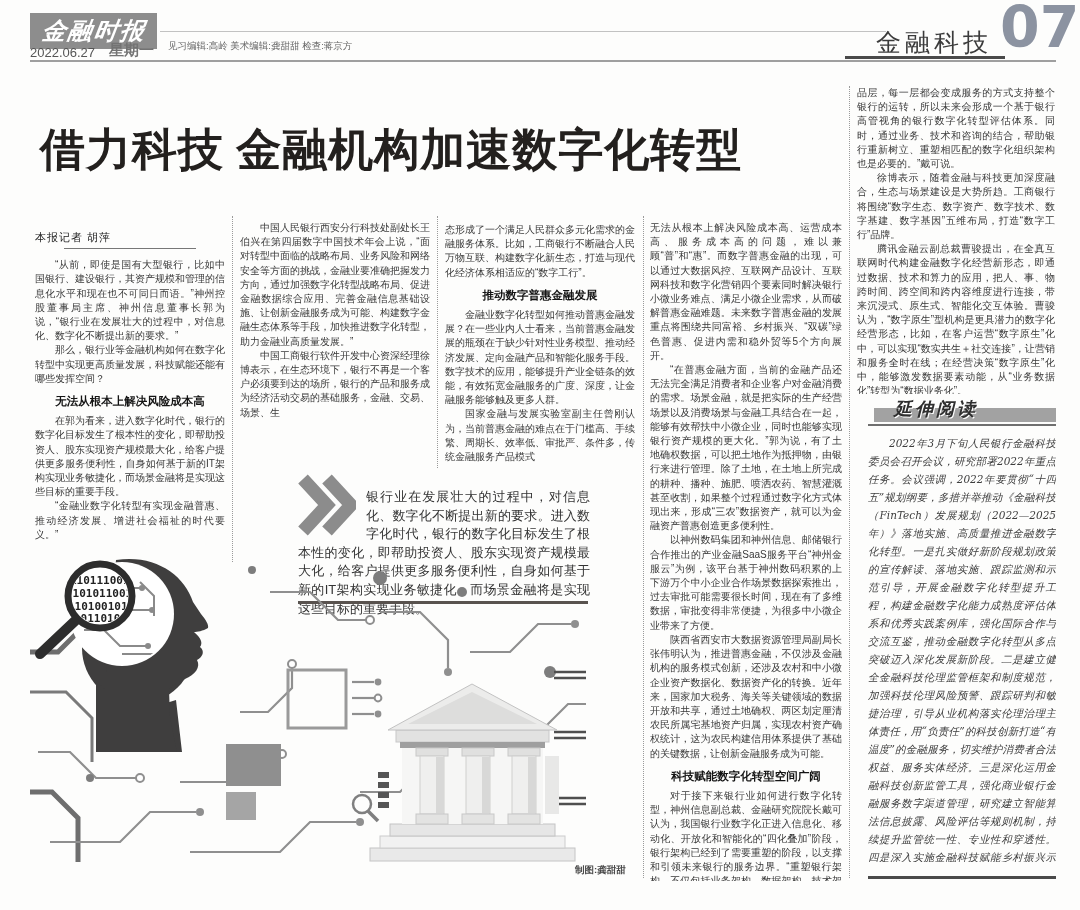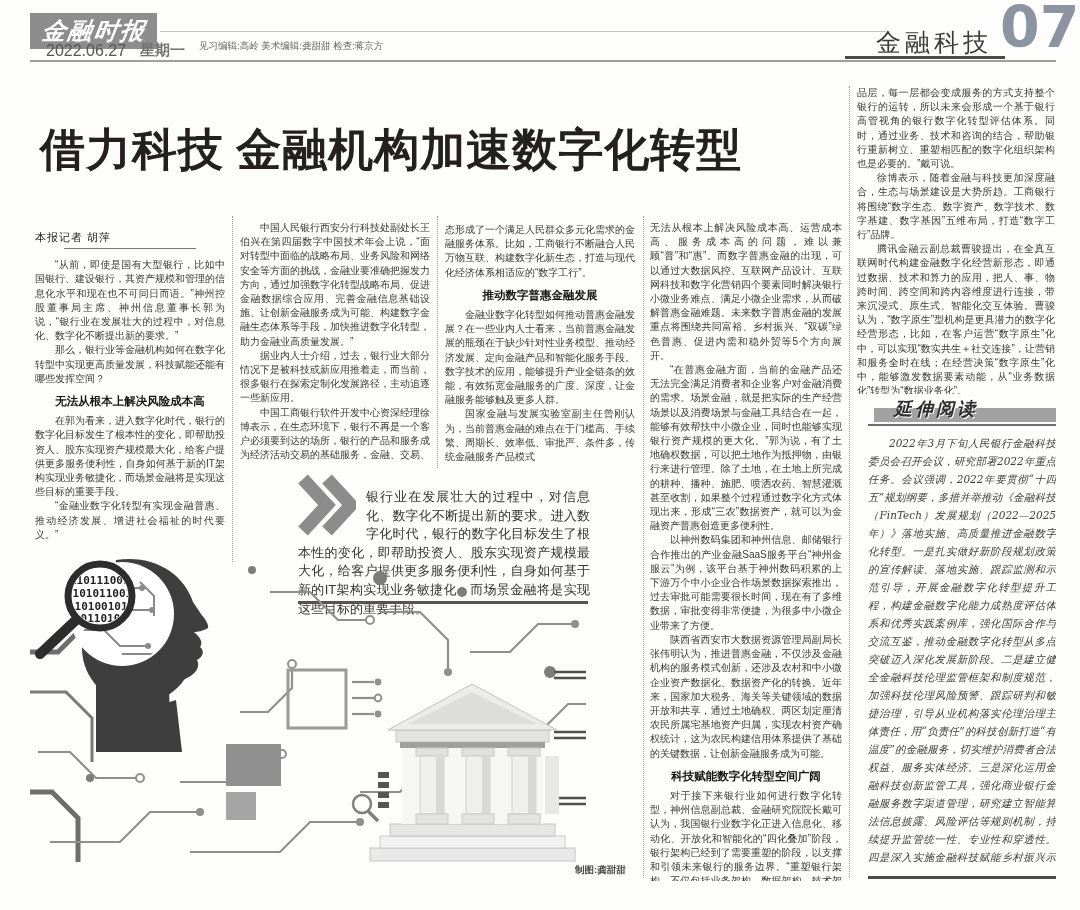--- a/index.html
+++ b/index.html
@@ -9,21 +9,21 @@
 
   
   .logo-box{left:30px;top:13px;width:127px;height:36px;background:#8d8d8d;color:#fff;
             display:flex;align-items:center;justify-content:center;}
   .logo-box span{font-family:"DejaVu Serif","Liberation Serif",serif;font-style:italic;font-weight:bold;
                  font-size:24px;letter-spacing:2px;transform:skewX(-8deg);}
   .hairline{background:#c2c2c2;height:1px;}
   .rule{background:#9f9f9f;}
   .rule-dark{background:#4a4a4a;}
   .date-row{left:30px;top:42px;width:640px;height:18px;display:flex;align-items:flex-end;gap:14px;}
-  .date-txt{font-size:16px;color:#555;margin-left:16px;}
+  .date-txt{font-size:13px;color:#555;}
   .weekday{font-size:15px;font-weight:bold;color:#737373;}
   .editors{font-size:9.5px;color:#666;padding-bottom:7px;}
   .section-title{left:876px;top:26px;font-size:25px;color:#3b3b3b;letter-spacing:4px;}
   .page-num{left:1000px;top:-4px;font-size:57px;font-weight:800;color:#8c93a1;line-height:1.1;
             font-family:"DejaVu Sans","Liberation Sans",sans-serif;}
 
   
   .headline{left:40px;top:120px;width:762px;font-family:"Liberation Serif","DejaVu Serif",serif;
             font-weight:900;font-size:45px;letter-spacing:1px;color:#23201e;white-space:nowrap;}
 
@@ -87,21 +87,20 @@
     <div class="byline-rule"></div>
     <p>“从前，即使是国有大型银行，比如中国银行、建设银行，其资产规模和管理的信息化水平和现在也不可同日而语。”神州控股董事局主席、神州信息董事长郭为说，“银行业在发展壮大的过程中，对信息化、数字化不断提出新的要求。”</p>
     <p>那么，银行业等金融机构如何在数字化转型中实现更高质量发展，科技赋能还能有哪些发挥空间？</p>
     <div class="subhead">无法从根本上解决风险成本高</div>
     <p>在郭为看来，进入数字化时代，银行的数字化目标发生了根本性的变化，即帮助投资人、股东实现资产规模最大化，给客户提供更多服务便利性，自身如何基于新的IT架构实现业务敏捷化，而场景金融将是实现这些目标的重要手段。</p>
     <p>“金融业数字化转型有实现金融普惠、推动经济发展、增进社会福祉的时代要义。”</p>
   </div>
 
   <div class="abs body-col" style="left:240px;top:221px;width:190px;height:240px;">
     <p>中国人民银行西安分行科技处副处长王伯兴在第四届数字中国技术年会上说，“面对转型中面临的战略布局、业务风险和网络安全等方面的挑战，金融业要准确把握发力方向，通过加强数字化转型战略布局、促进金融数据综合应用、完善金融信息基础设施、让创新金融服务成为可能、构建数字金融生态体系等手段，加快推进数字化转型，助力金融业高质量发展。”</p>
-    <p>据业内人士介绍，过去，银行业大部分情况下是被科技或新应用推着走，而当前，很多银行在探索定制化发展路径，主动追逐一些新应用。</p>
     <p>中国工商银行软件开发中心资深经理徐博表示，在生态环境下，银行不再是一个客户必须要到达的场所，银行的产品和服务成为经济活动交易的基础服务，金融、交易、场景、生</p>
   </div>
 
   <div class="abs body-col" style="left:445px;top:223px;width:190px;height:240px;">
     <p class="cont">态形成了一个满足人民群众多元化需求的金融服务体系。比如，工商银行不断融合人民万物互联、构建数字化新生态，打造与现代化经济体系相适应的“数字工行”。</p>
     <div class="subhead">推动数字普惠金融发展</div>
     <p>金融业数字化转型如何推动普惠金融发展？在一些业内人士看来，当前普惠金融发展的瓶颈在于缺少针对性业务模型、推动经济发展、定向金融产品和智能化服务手段。数字技术的应用，能够提升产业全链条的效能，有效拓宽金融服务的广度、深度，让金融服务能够触及更多人群。</p>
     <p>国家金融与发展实验室副主任曾刚认为，当前普惠金融的难点在于门槛高、手续繁、周期长、效率低、审批严、条件多，传统金融服务产品模式</p>
   </div>
 

